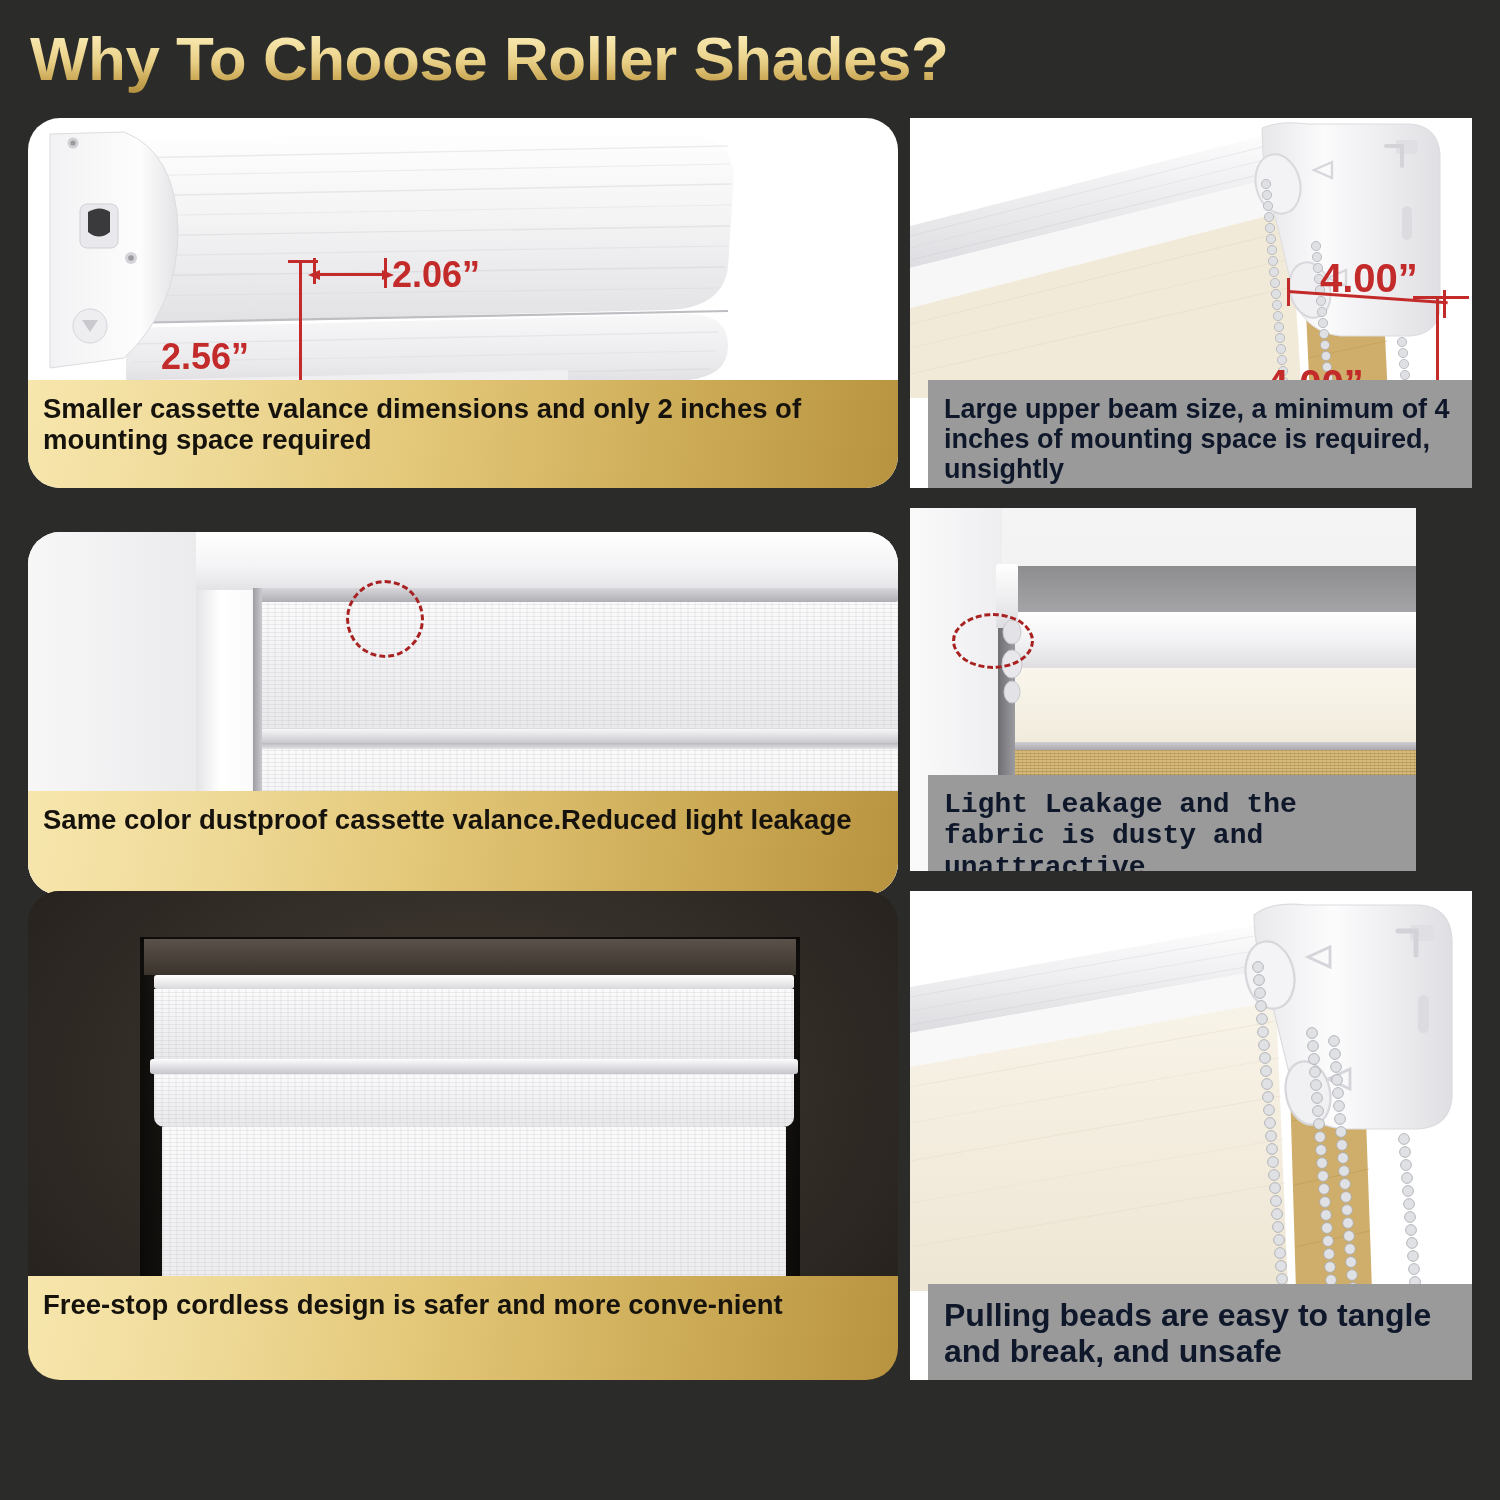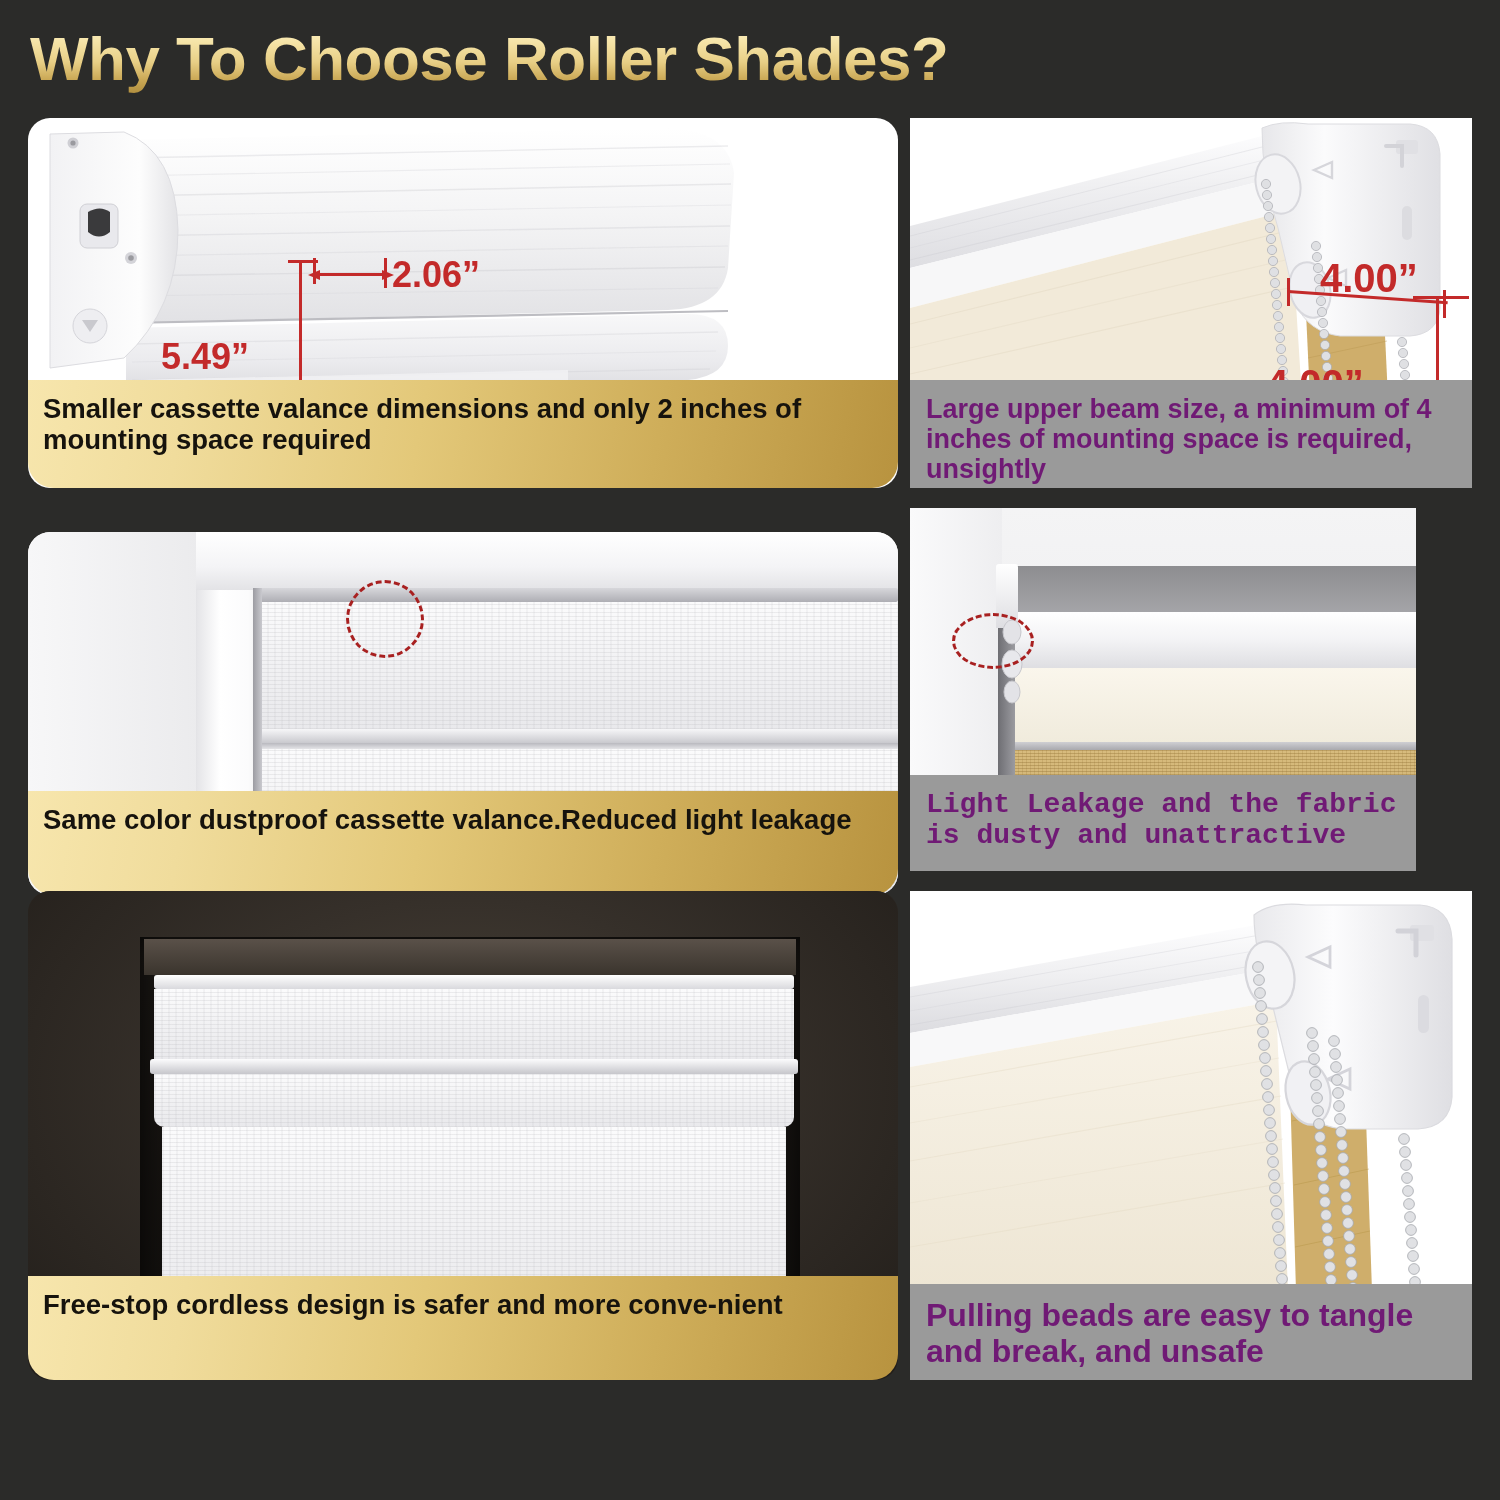--- a/index.html
+++ b/index.html
@@ -30,24 +30,24 @@
     position:absolute; left:0; right:0; bottom:0;
     padding:14px 16px 10px 16px;
     font-size:27.5px; font-weight:bold; line-height:1.12;
   }
   .cap.gold {
     color:#16130d;
     background:linear-gradient(100deg,#f7e6ad 0%,#f0dc9c 18%,#e3c879 45%,#cfae5a 72%,#b8933f 100%);
     border-radius:0 0 26px 26px;
     padding-left:15px;
   }
-  .cap.gray { color:#701a75; background:#9a9a9a; }
+  .cap.gray { color:#0f172a; background:#9a9a9a;margin-left:18px; }
 
   
-  .panel.left  { border-radius:22px; }
+  .panel.left  { border-radius:32px; }
   .panel.right { border-radius:0; }
 
   
   .wwhite { position:absolute; background:#fdfdfd; }
   .fabric-white {
     background:
       repeating-linear-gradient(0deg, rgba(180,180,184,.22) 0 1px, rgba(255,255,255,0) 1px 4px),
       repeating-linear-gradient(90deg, rgba(170,170,176,.10) 0 2px, rgba(255,255,255,0) 2px 7px),
       linear-gradient(180deg,#fbfbfc 0%,#f1f1f3 50%,#e9e9ec 100%);
   }
@@ -139,21 +139,21 @@
       <path d="M 2,9 L 14,4 L 14,14 Z" fill="#c32a2a"></path>
       <path d="M 88,9 L 76,4 L 76,14 Z" fill="#c32a2a"></path>
     </svg>
     <div class="dimline" style="left:285px; top:140px; width:3px; height:26px;"></div>
     <div class="dimline" style="left:356px; top:140px; width:3px; height:30px;"></div>
     <div class="dimtxt" style="left:364px; top:136px; font-size:36px;">2.06”</div>
 
     <div class="dimline" style="left:271px; top:142px; width:2.5px; height:205px;"></div>
     <div class="dimline" style="left:260px; top:142px; width:30px; height:2.5px;"></div>
     <div class="dimline" style="left:249px; top:345px; width:42px; height:2.5px;"></div>
-    <div class="dimtxt" style="left:133px; top:218px; font-size:36px;">5.49”</div>
+    <div class="dimtxt" style="left:133px; top:218px; font-size:36px;">2.56”</div>
   </div>
 
   <div class="cap gold" style="height:108px;">Smaller cassette valance dimensions and only 2 inches of mounting space required</div>
 </div>
 
 <div class="panel right" style="left:910px; top:118px; width:562px; height:370px; background:#ffffff;">
   <div class="photo">
 
     <svg width="562" height="280" viewBox="0 0 562 280" style="position:absolute; left:0; top:0;">
       <defs>

